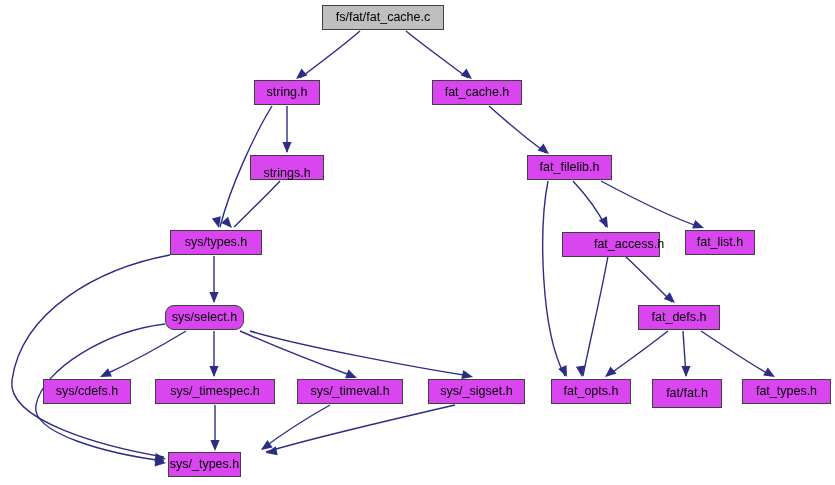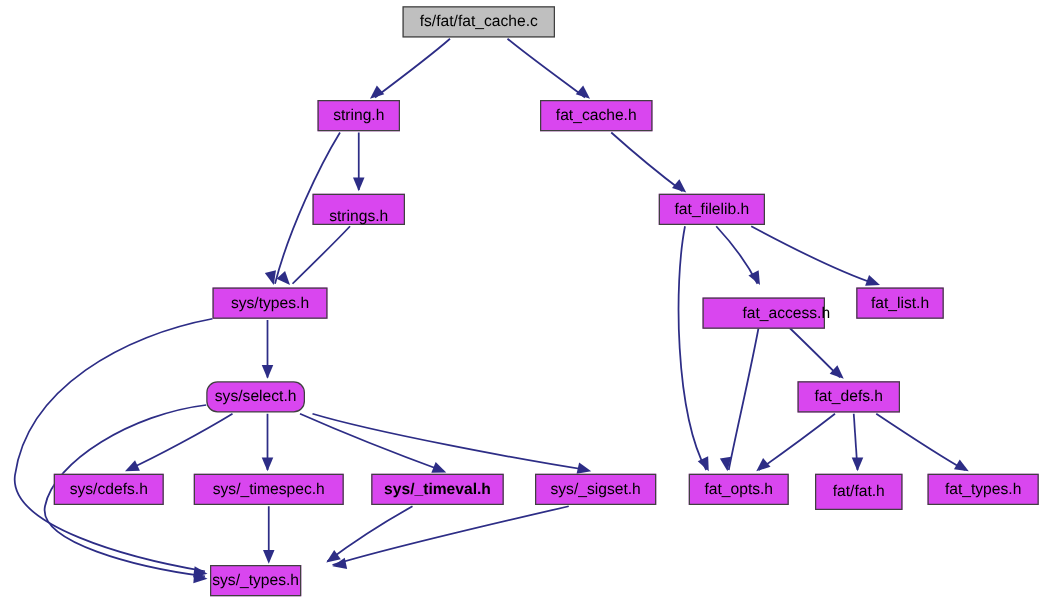--- a/index.html
+++ b/index.html
@@ -124,39 +124,39 @@
       </div>
       <div class="node-box" style="left: 250px; top: 155px; width: 74px; height: 25px; align-items: flex-end;">
         <span class="node-label">strings.h</span>
       </div>
       <div class="node-box" style="left: 527px; top: 155px; width: 85px; height: 25px;">
         <span class="node-label">fat_filelib.h</span>
       </div>
       <div class="node-box" style="left: 170px; top: 230px; width: 92px; height: 25px;">
         <span class="node-label">sys/types.h</span>
       </div>
-      <div class="node-box" style="left: 562px; top: 238px; width: 98px; height: 25px; padding-left: 36px;">
+      <div class="node-box" style="left: 562px; top: 232px; width: 98px; height: 25px; padding-left: 36px;">
         <span class="node-label">fat_access.h</span>
       </div>
       <div class="node-box" style="left: 685px; top: 230px; width: 70px; height: 25px;">
         <span class="node-label">fat_list.h</span>
       </div>
       <div class="node-box" style="left: 165px; top: 305px; width: 79px; height: 25px; border-radius: 9px;">
         <span class="node-label">sys/select.h</span>
       </div>
       <div class="node-box" style="left: 638px; top: 305px; width: 82px; height: 25px;">
         <span class="node-label">fat_defs.h</span>
       </div>
       <div class="node-box" style="left: 43px; top: 379px; width: 88px; height: 25px;">
         <span class="node-label">sys/cdefs.h</span>
       </div>
       <div class="node-box" style="left: 155px; top: 379px; width: 120px; height: 25px;">
         <span class="node-label">sys/_timespec.h</span>
       </div>
-      <div class="node-box" style="left: 297px; top: 379px; width: 106px; height: 25px; font-weight: bold;">
+      <div class="node-box" style="left: 297px; top: 379px; width: 106px; height: 25px;">
         <span class="node-label">sys/_timeval.h</span>
       </div>
       <div class="node-box" style="left: 428px; top: 379px; width: 97px; height: 25px;">
         <span class="node-label">sys/_sigset.h</span>
       </div>
       <div class="node-box" style="left: 551px; top: 379px; width: 80px; height: 25px;">
         <span class="node-label">fat_opts.h</span>
       </div>
       <div class="node-box" style="left: 652px; top: 379px; width: 70px; height: 29px;">
         <span class="node-label">fat/fat.h</span>

